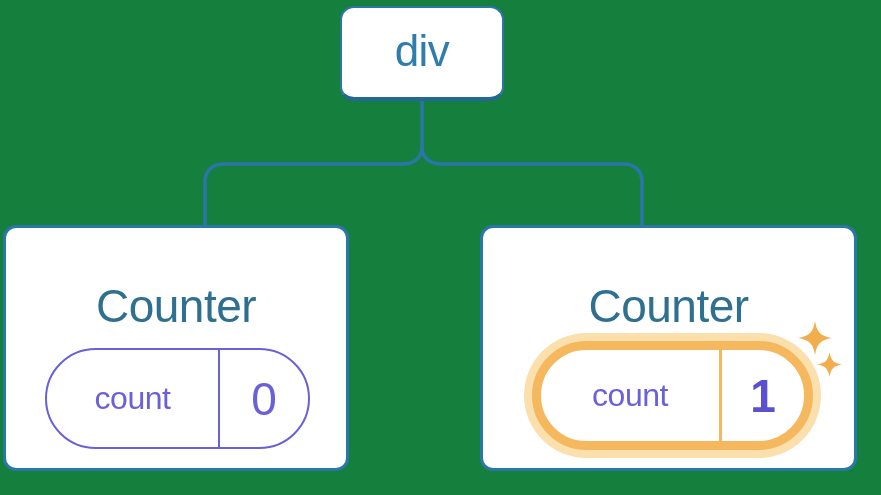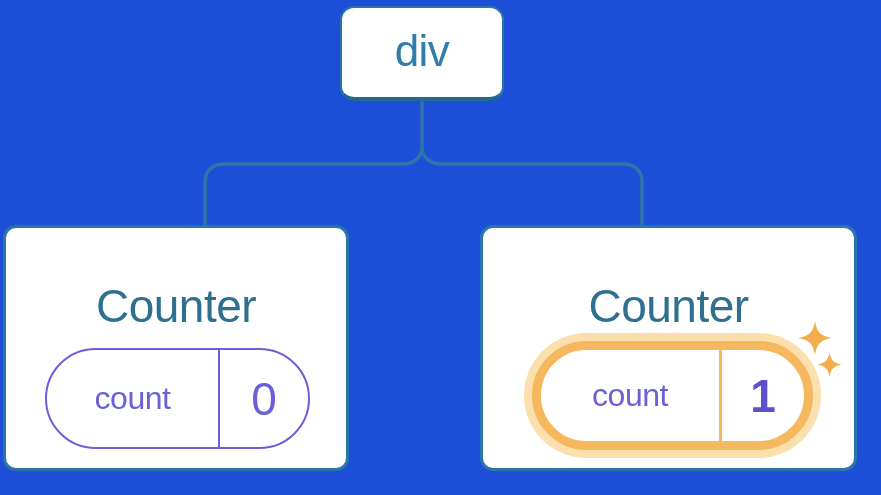--- a/index.html
+++ b/index.html
@@ -1,20 +1,20 @@
 <!DOCTYPE html>
 <html><head>
 <meta charset="utf-8">
 <style>
   html, body { margin: 0; padding: 0; }
   .stage {
     position: relative;
     width: 881px;
     height: 495px;
-    background: #1d4ed8;
+    background: #15803d;
     overflow: hidden;
     font-family: "Liberation Sans", sans-serif;
   }
   
   .root-node {
     position: absolute;
     left: 340px; top: 6px;
     width: 164px; height: 95px;
     box-sizing: border-box;
     background: #ffffff;

